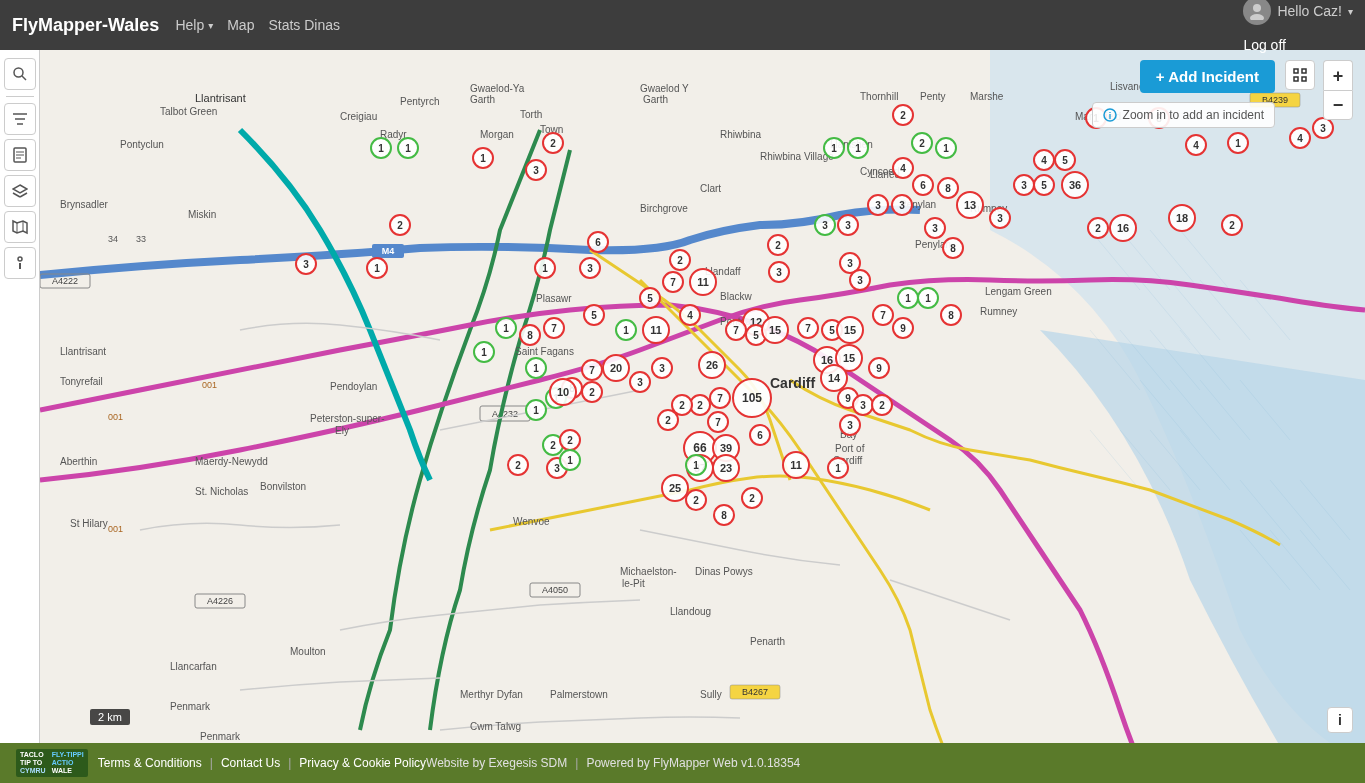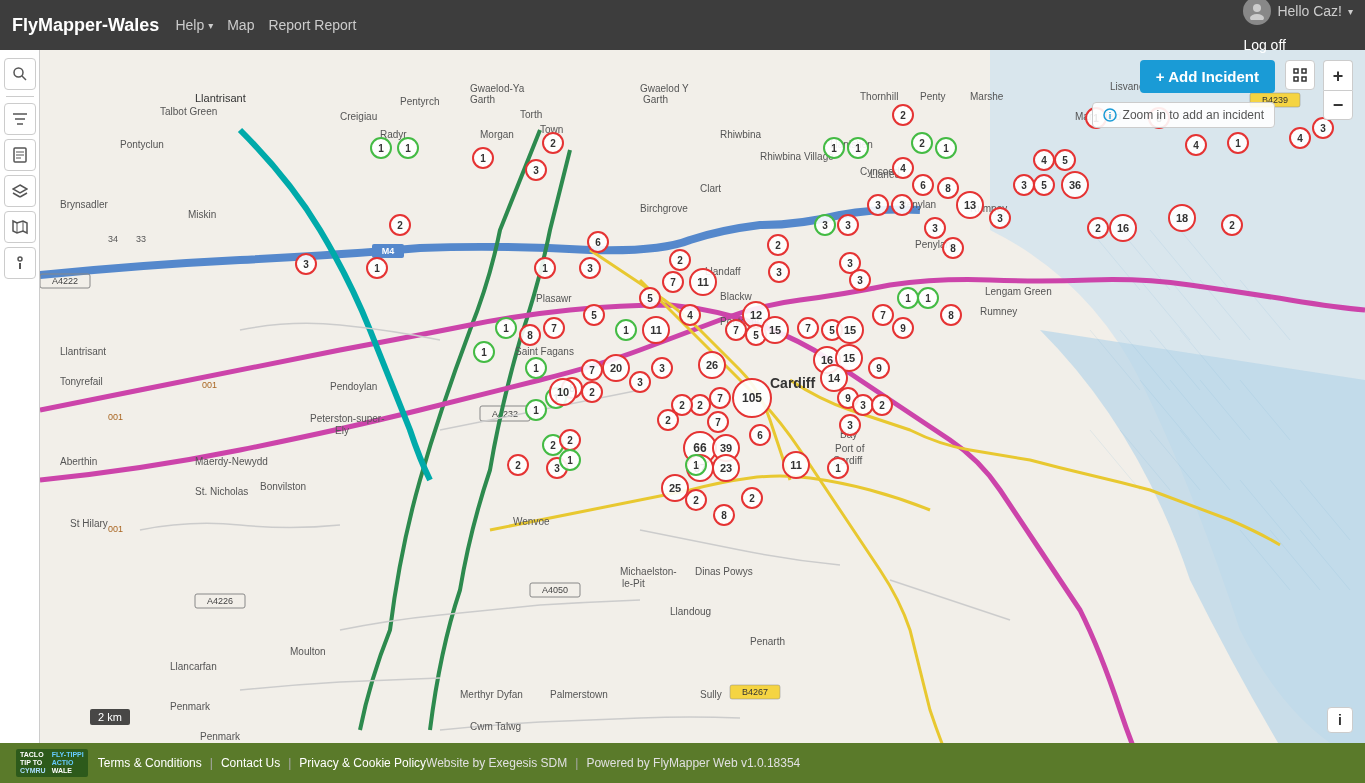--- a/index.html
+++ b/index.html
@@ -333,21 +333,21 @@
 <div id="header">
   <span class="app-title">FlyMapper-Wales</span>
   <div class="nav-item">
     <span>Help</span>
     <span style="font-size:10px;">▾</span>
   </div>
   <div class="nav-item">
     <span>Map</span>
   </div>
   <div class="nav-item">
-    <span>Report Report</span>
+    <span>Stats Dinas</span>
   </div>
   <div class="user-area">
     <div class="user-greeting">
       <div class="user-avatar">
         <svg width="18" height="18" viewBox="0 0 18 18">
             <circle cx="9" cy="6" r="4" fill="#ccc"></circle>
             <ellipse cx="9" cy="16" rx="7" ry="4" fill="#ccc"></ellipse>
           </svg>
       </div>
       <span>Hello Caz!</span>
@@ -616,21 +616,21 @@
         <div class="cluster-green cluster-sm" style="left: 871px; top: 82px;">2</div>
         <div class="cluster-green cluster-sm" style="left: 895px; top: 87px;">1</div>
         <div class="cluster-green cluster-sm" style="left: 774px; top: 164px;">3</div>
         <div class="cluster-red cluster-sm" style="left: 543px; top: 254px;">5</div>
         <div class="cluster-green cluster-sm" style="left: 455px; top: 267px;">1</div>
         <div class="cluster-red cluster-sm" style="left: 479px; top: 274px;">8</div>
         <div class="cluster-red cluster-sm" style="left: 503px; top: 267px;">7</div>
         <div class="cluster-red cluster-sm" style="left: 639px; top: 254px;">4</div>
         <div class="cluster-green cluster-sm" style="left: 575px; top: 269px;">1</div>
         <div class="cluster-red cluster-md" style="left: 602px; top: 266px;">11</div>
-        <div class="cluster-red cluster-md" style="left: 702px; top: 251px;">12</div>
+        <div class="cluster-red cluster-md" style="left: 702px; top: 258px;">12</div>
         <div class="cluster-red cluster-sm" style="left: 685px; top: 269px;">7</div>
         <div class="cluster-red cluster-sm" style="left: 705px; top: 274px;">5</div>
         <div class="cluster-red cluster-md" style="left: 721px; top: 266px;">15</div>
         <div class="cluster-red cluster-sm" style="left: 757px; top: 267px;">7</div>
         <div class="cluster-red cluster-sm" style="left: 781px; top: 269px;">5</div>
         <div class="cluster-red cluster-md" style="left: 796px; top: 266px;">15</div>
         <div class="cluster-red cluster-md" style="left: 773px; top: 296px;">16</div>
         <div class="cluster-red cluster-sm" style="left: 832px; top: 254px;">7</div>
         <div class="cluster-red cluster-sm" style="left: 852px; top: 267px;">9</div>
         <div class="cluster-green cluster-sm" style="left: 857px; top: 237px;">1</div>

